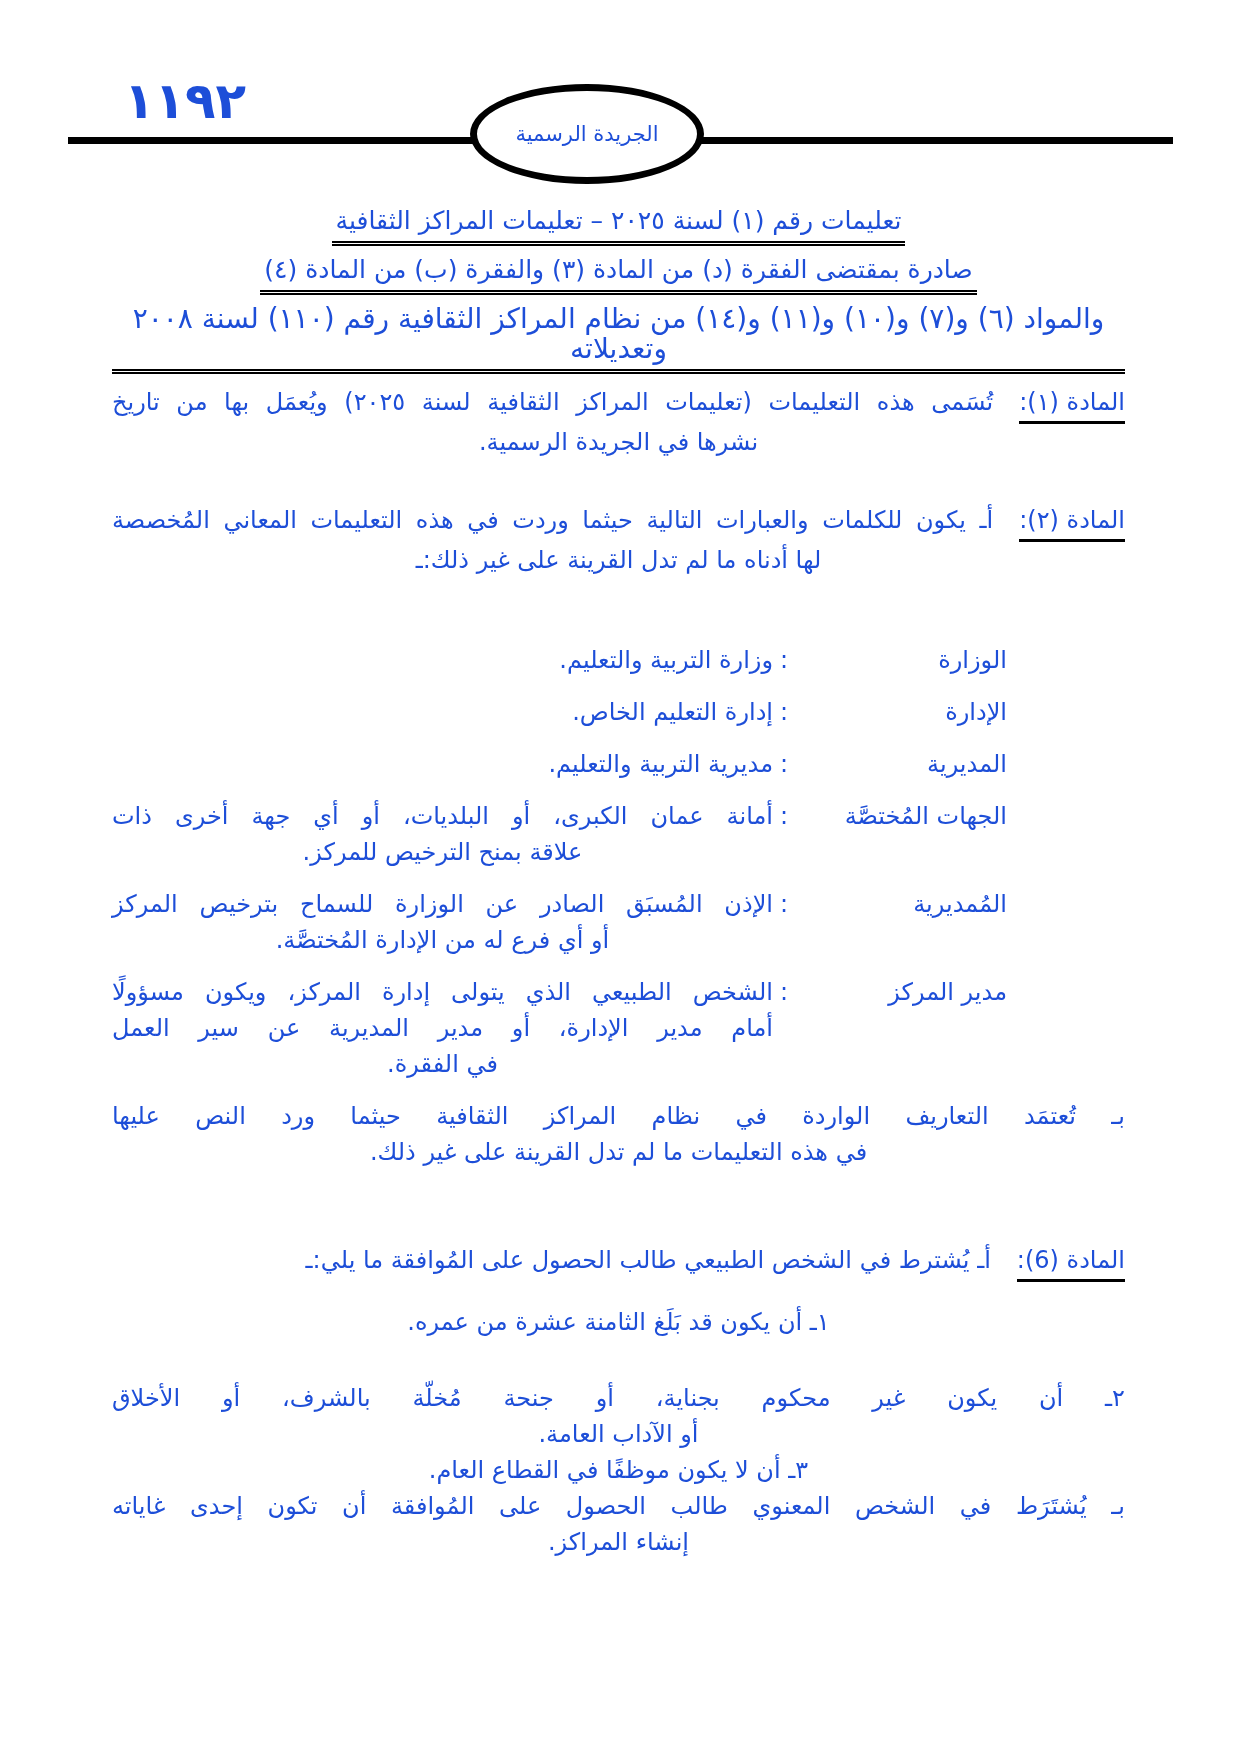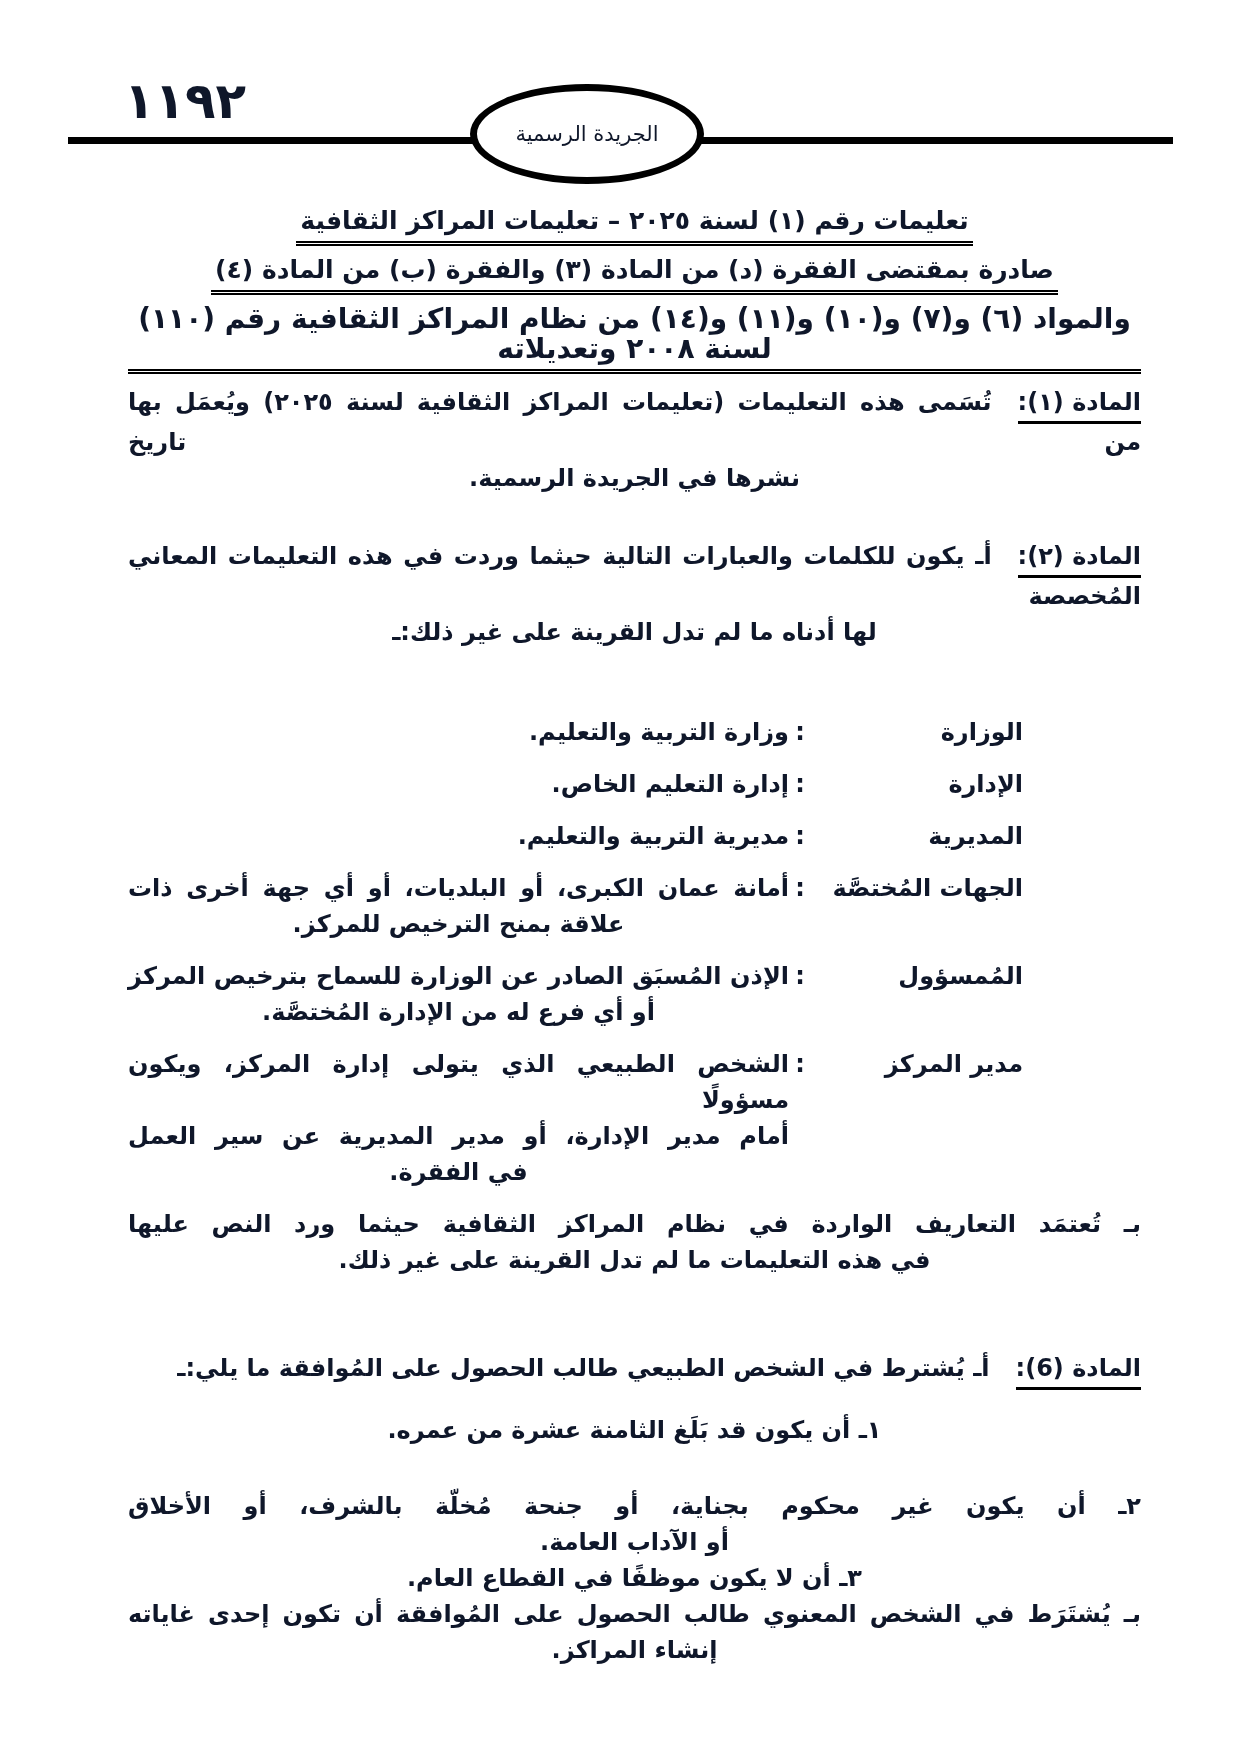--- a/index.html
+++ b/index.html
@@ -1,42 +1,42 @@
 <!DOCTYPE html>
 <html lang="ar"><head>
 <meta charset="utf-8">
 <style>
   * { margin:0; padding:0; box-sizing:border-box; }
   html,body { background:#888; }
   .page {
     position:relative; width:1241px; height:1754px;
     background:#ffffff; margin:0 auto; overflow:hidden;
-    font-family:"DejaVu Sans", sans-serif; color:#0f172a;
+    font-family:"DejaVu Sans", sans-serif; color:#1d4ed8;
   }
   
   .pagenum {
     position:absolute; top:72px; left:124px;
     font-size:50px; font-weight:700; letter-spacing:2px;
     font-family:"DejaVu Sans", sans-serif; z-index:1;
   }
   .rule {
     position:absolute; top:137px; left:68px; width:1105px; height:7px;
     background:#000; z-index:1;
   }
   .oval {
     position:absolute; top:84px; left:470px; width:234px; height:100px;
     background:#fff; border:7px solid #000; border-radius:50%;
     display:flex; align-items:center; justify-content:center;
     font-size:21px; font-weight:400; z-index:2; direction:rtl;
   }
   
   .content {
-    position:absolute; top:206px; left:128px; width:1013px;
+    position:absolute; top:206px; left:112px; width:1013px;
     direction:rtl; text-align:right;
-    font-size:24px; font-weight:700; line-height:36px;
+    font-size:24px; font-weight:400; line-height:36px;
   }
   .title-line { text-align:center; margin-bottom:9px; font-size:25px; line-height:30px; }
   .title-line > span { display:inline-block; border-bottom:5px double #000; padding:0 4px 5px 4px; }
   .title-line.wide { font-size:28px; }
 
   .line { display:block; }
   .j { text-align:justify; text-align-last:justify; }
   .c { text-align:center; }
   .r { text-align:right; }
 
@@ -122,21 +122,21 @@
       <div class="def-row">
         <div class="def-term">الجهات المُختصَّة</div>
         <div class="def-colon">:</div>
         <div class="def-body">
           <div class="line j">أمانة عمان الكبرى، أو البلديات، أو أي جهة أخرى ذات</div>
           <div class="line c">علاقة بمنح الترخيص للمركز.</div>
         </div>
       </div>
 
       <div class="def-row">
-        <div class="def-term">المُمسؤول</div>
+        <div class="def-term">المُمديرية</div>
         <div class="def-colon">:</div>
         <div class="def-body">
           <div class="line j">الإذن المُسبَق الصادر عن الوزارة للسماح بترخيص المركز</div>
           <div class="line c">أو أي فرع له من الإدارة المُختصَّة.</div>
         </div>
       </div>
 
       <div class="def-row">
         <div class="def-term">مدير المركز</div>
         <div class="def-colon">:</div>

